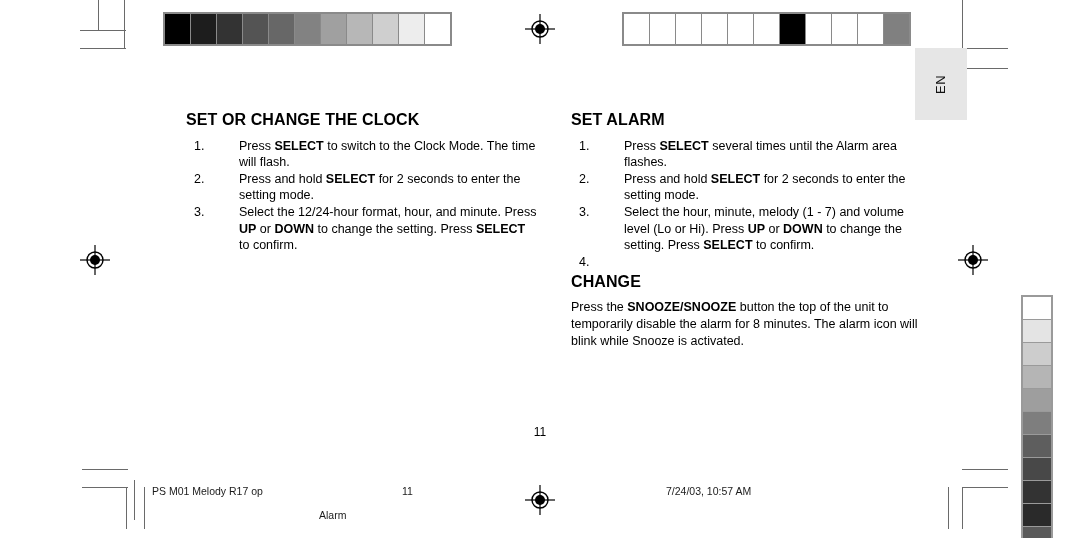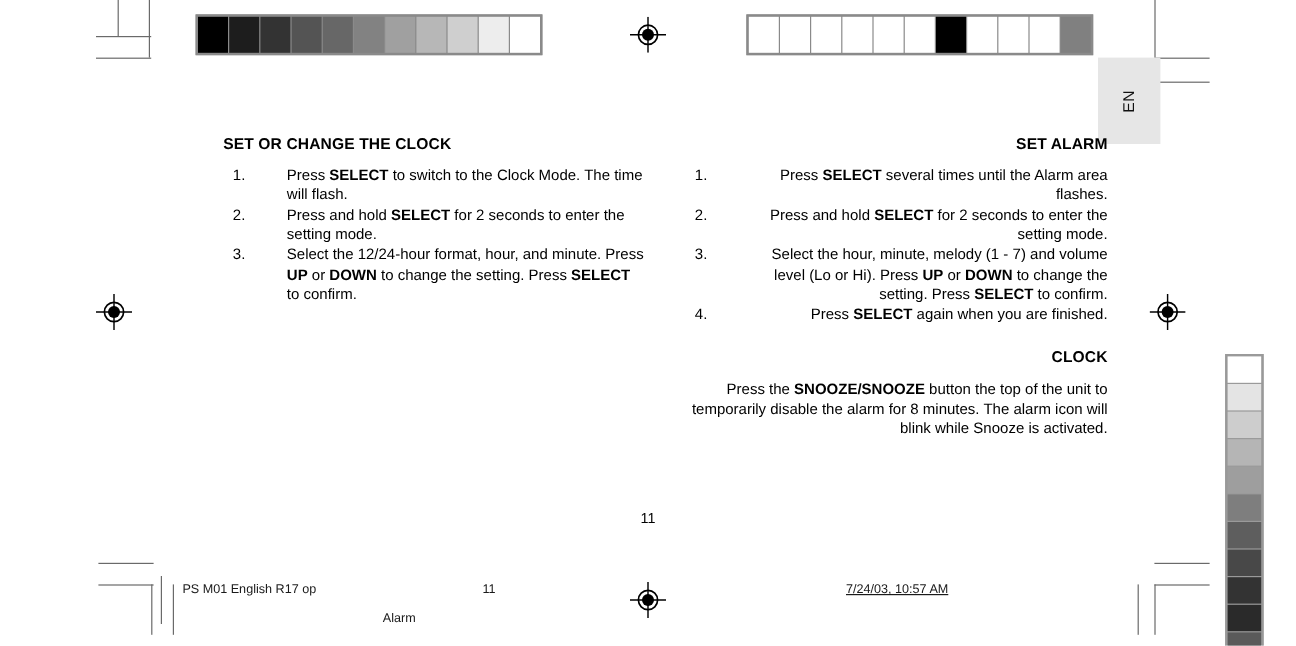--- a/index.html
+++ b/index.html
@@ -63,24 +63,24 @@
     color: #111;
   }
 
   
   .col {
     position: absolute;
     font-size: 12.5px;
     line-height: 16.6px;
   }
   .col-left  { left: 186px; top: 112px; width: 352px; }
-  .col-right { left: 571px; top: 112px; width: 352px; text-align: right; }
+  .col-right { left: 571px; top: 112px; width: 352px; }
 
   h2.sec-title {
-    font-size: 13px;
+    font-size: 16px;
     font-weight: bold;
     margin: 0 0 9px 0;
     letter-spacing: 0.1px;
   }
   h2.sec-title.inverted {
     background: #000;
     color: #fff;
     padding: 2.5px 5px 3.5px 5px;
     margin: 0 0 5px 0;
     width: 100%;
@@ -263,30 +263,29 @@
       <li>
         <span class="num">2.</span>
         <span class="txt">Press and hold <b>SELECT</b> for 2 seconds to enter the setting mode.</span>
       </li>
       <li>
         <span class="num">3.</span>
         <span class="txt">Select the hour, minute, melody (1 - 7) and volume level (Lo or Hi). Press <b>UP</b> or <b>DOWN</b> to change the setting. Press <b>SELECT</b> to confirm.</span>
       </li>
       <li>
         <span class="num">4.</span>
-        <span class="txt">Press <b>SELECT</b> again when you are finished.</span>
       </li>
     </ol>
 
     <div class="block-gap-md"></div>
 
-    <h2 class="sec-title">CLOCK</h2>
+    <h2 class="sec-title">CHANGE</h2>
     <p class="body">Press the <b>SNOOZE/SNOOZE</b> button the top of the unit to temporarily disable the alarm for 8 minutes. The alarm icon will blink while Snooze is activated.</p>
   </div>
 
   <div class="pagenum">11</div>
 
-  <div class="footer-text" style="left:152px; top:485px;">PS M01 English R17 op</div>
+  <div class="footer-text" style="left:152px; top:485px;">PS M01 Melody R17 op</div>
   <div class="footer-text" style="left:402px; top:485px;">11</div>
   <div class="footer-text" style="left:319px; top:509px;">Alarm</div>
-  <div class="footer-text" style="left:705px; top:485px;text-decoration:underline;">7/24/03, 10:57 AM</div>
+  <div class="footer-text" style="left:666px; top:485px;">7/24/03, 10:57 AM</div>
 
 </div>
 
 </body></html>

